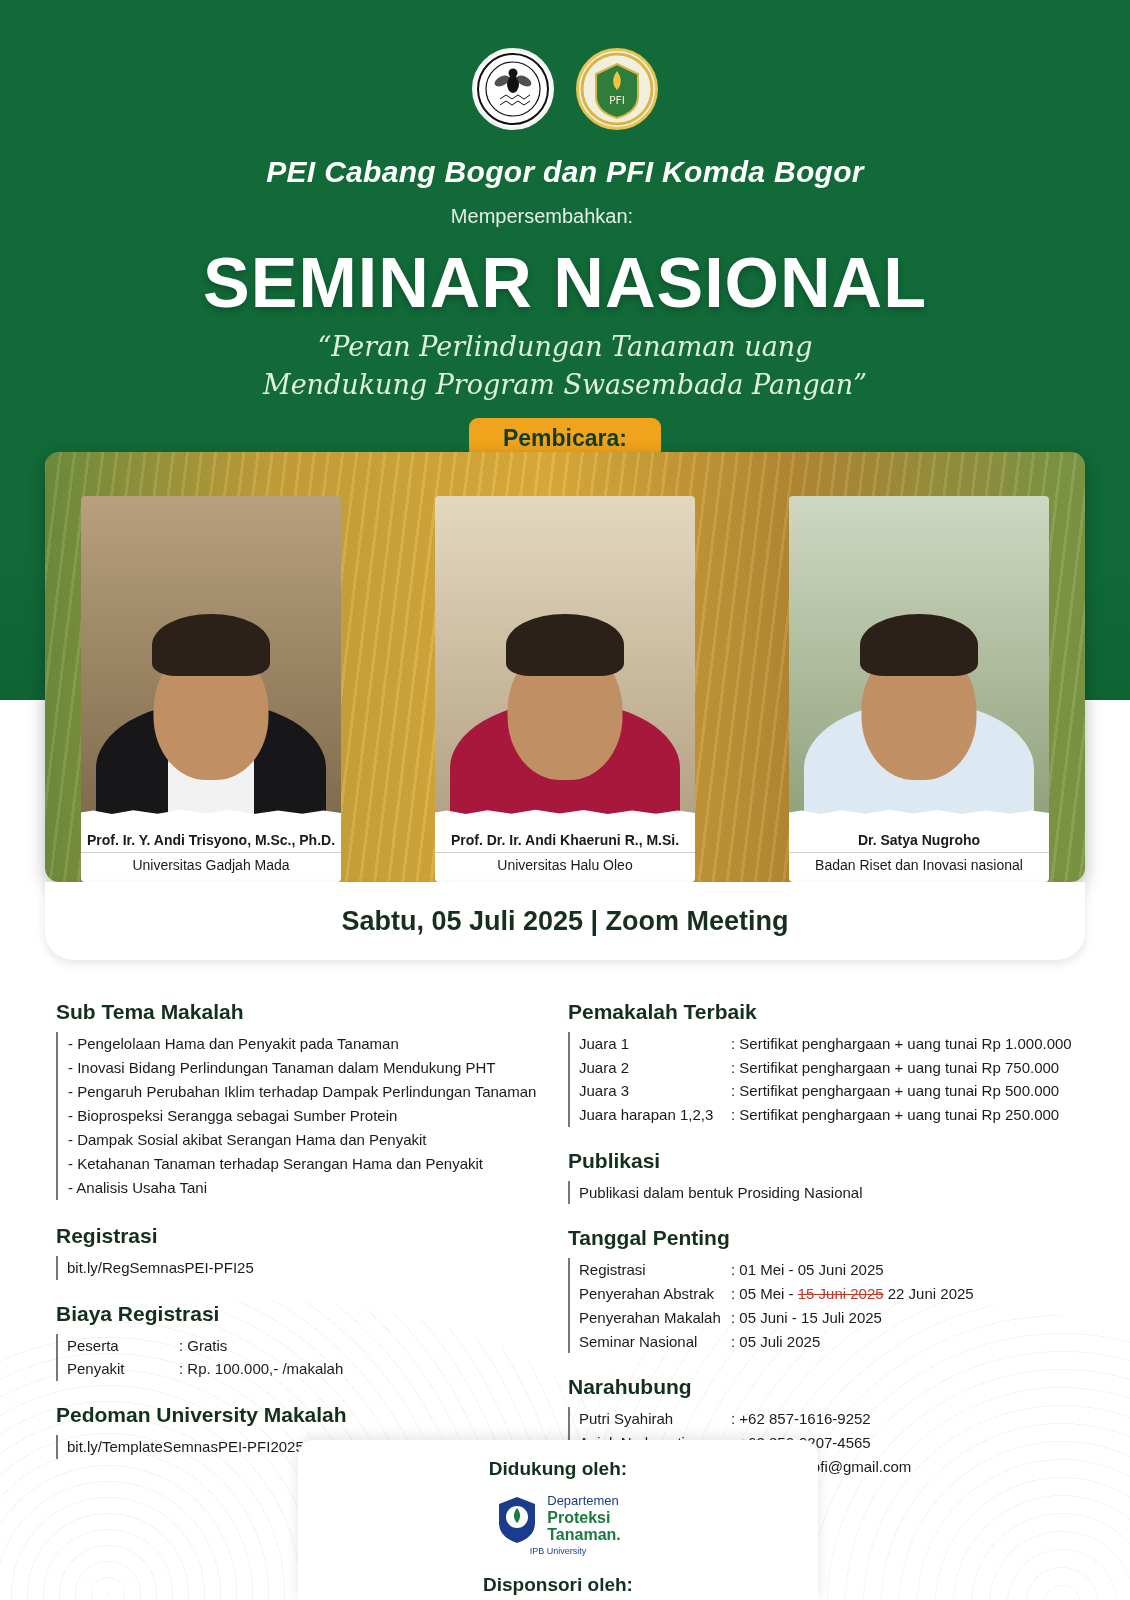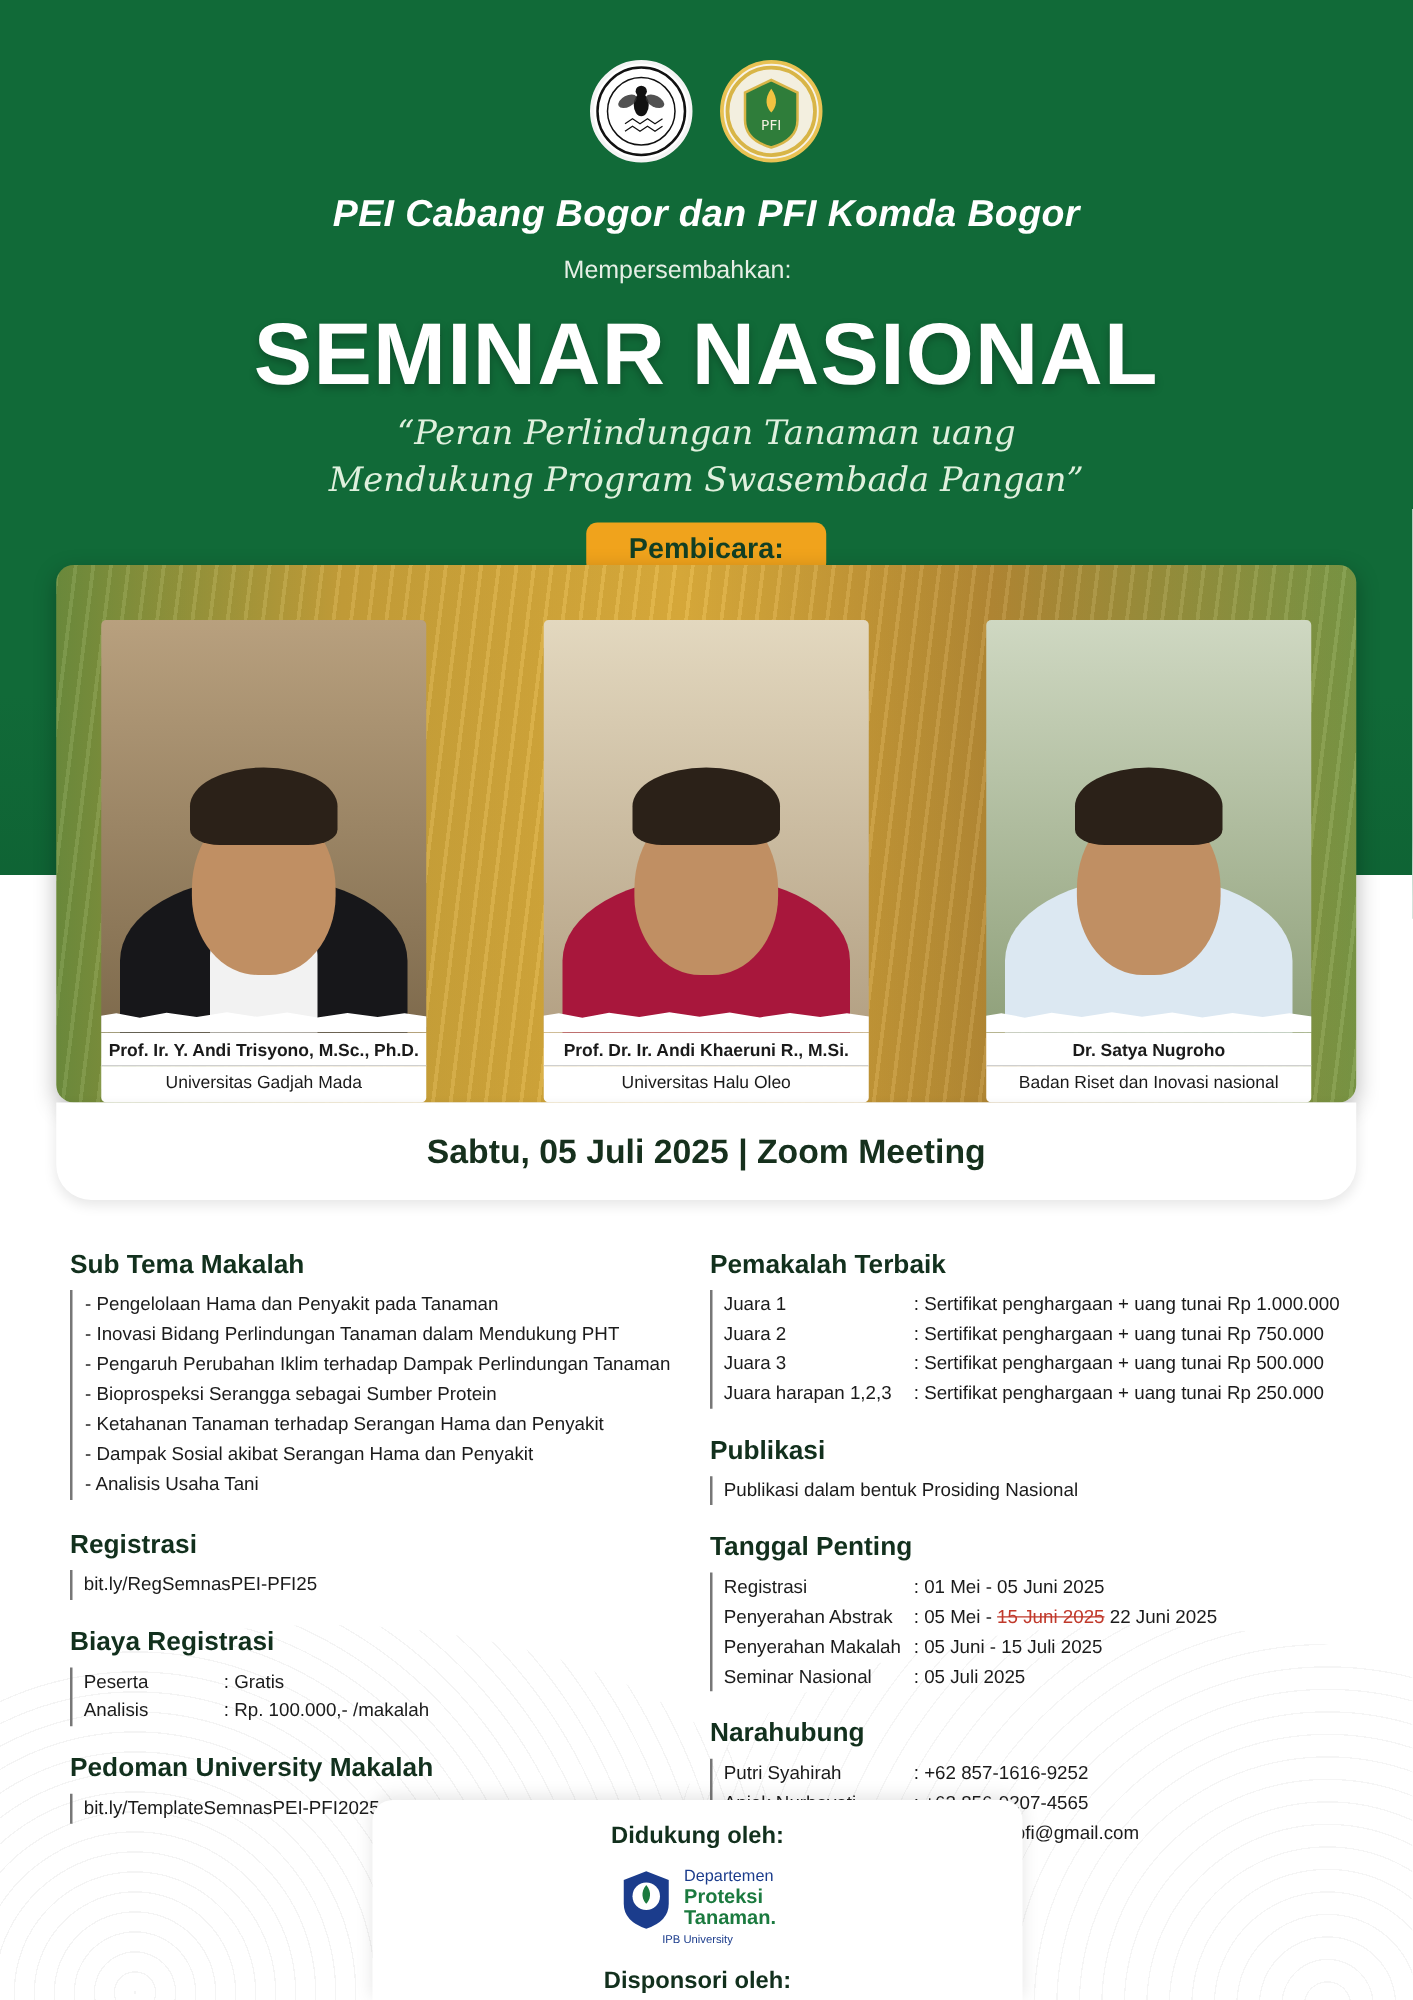--- a/index.html
+++ b/index.html
@@ -270,38 +270,38 @@
   </div>
 
   <div class="content">
     <div class="col-left">
       <h3 class="sec">Sub Tema Makalah</h3>
       <div class="dash-list">
         <div>- Pengelolaan Hama dan Penyakit pada Tanaman</div>
         <div>- Inovasi Bidang Perlindungan Tanaman dalam Mendukung PHT</div>
         <div>- Pengaruh Perubahan Iklim terhadap Dampak Perlindungan Tanaman</div>
         <div>- Bioprospeksi Serangga sebagai Sumber Protein</div>
+        <div>- Dampak Sosial akibat Serangan Hama dan Penyakit</div>
         <div>- Ketahanan Tanaman terhadap Serangan Hama dan Penyakit</div>
-        <div>- Dampak Sosial akibat Serangan Hama dan Penyakit</div>
         <div>- Analisis Usaha Tani</div>
       </div>
 
       <h3 class="sec">Registrasi</h3>
       <div class="bar-list">
         <div>bit.ly/RegSemnasPEI-PFI25</div>
       </div>
 
       <h3 class="sec">Biaya Registrasi</h3>
       <div class="bar-list">
         <div class="kv kv-narrow">
           <div class="k">Peserta</div>
           <div class="v">: Gratis</div>
         </div>
         <div class="kv kv-narrow">
-          <div class="k">Analisis</div>
+          <div class="k">Penyakit</div>
           <div class="v">: Rp. 100.000,- /makalah</div>
         </div>
       </div>
 
       <h3 class="sec">Pedoman University Makalah</h3>
       <div class="bar-list">
         <div>bit.ly/TemplateSemnasPEI-PFI2025</div>
       </div>
     </div>
 

